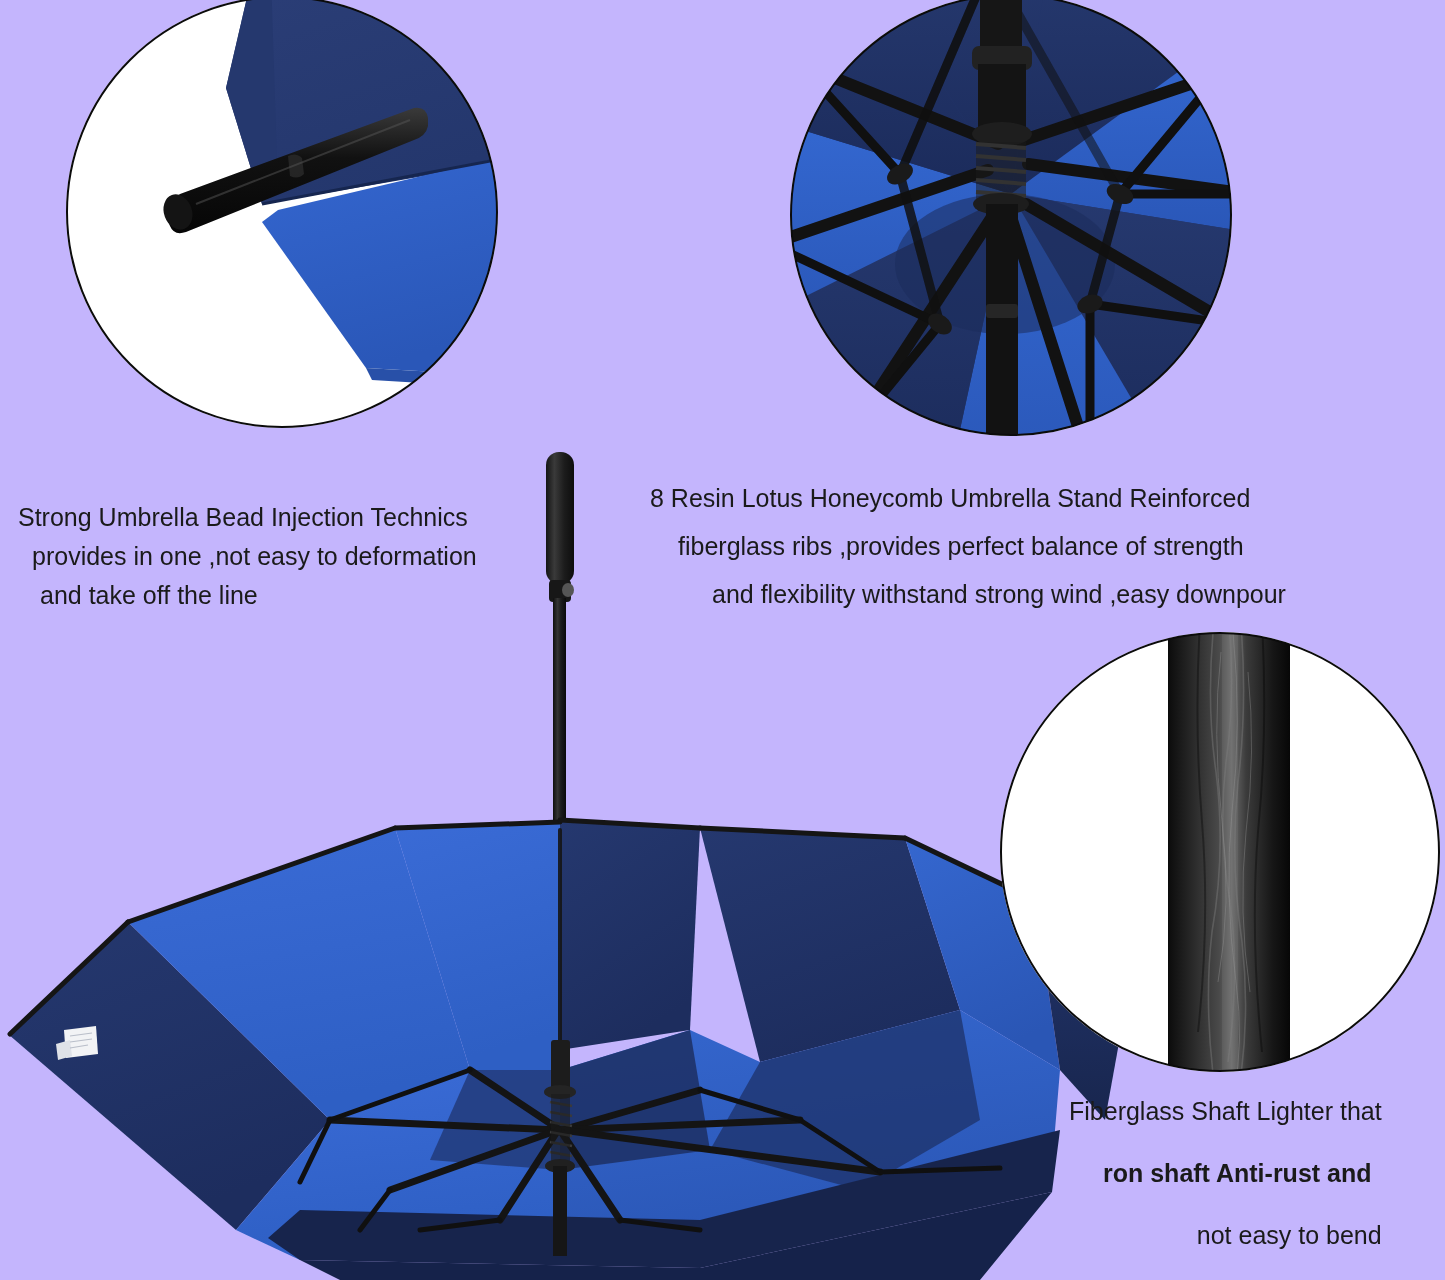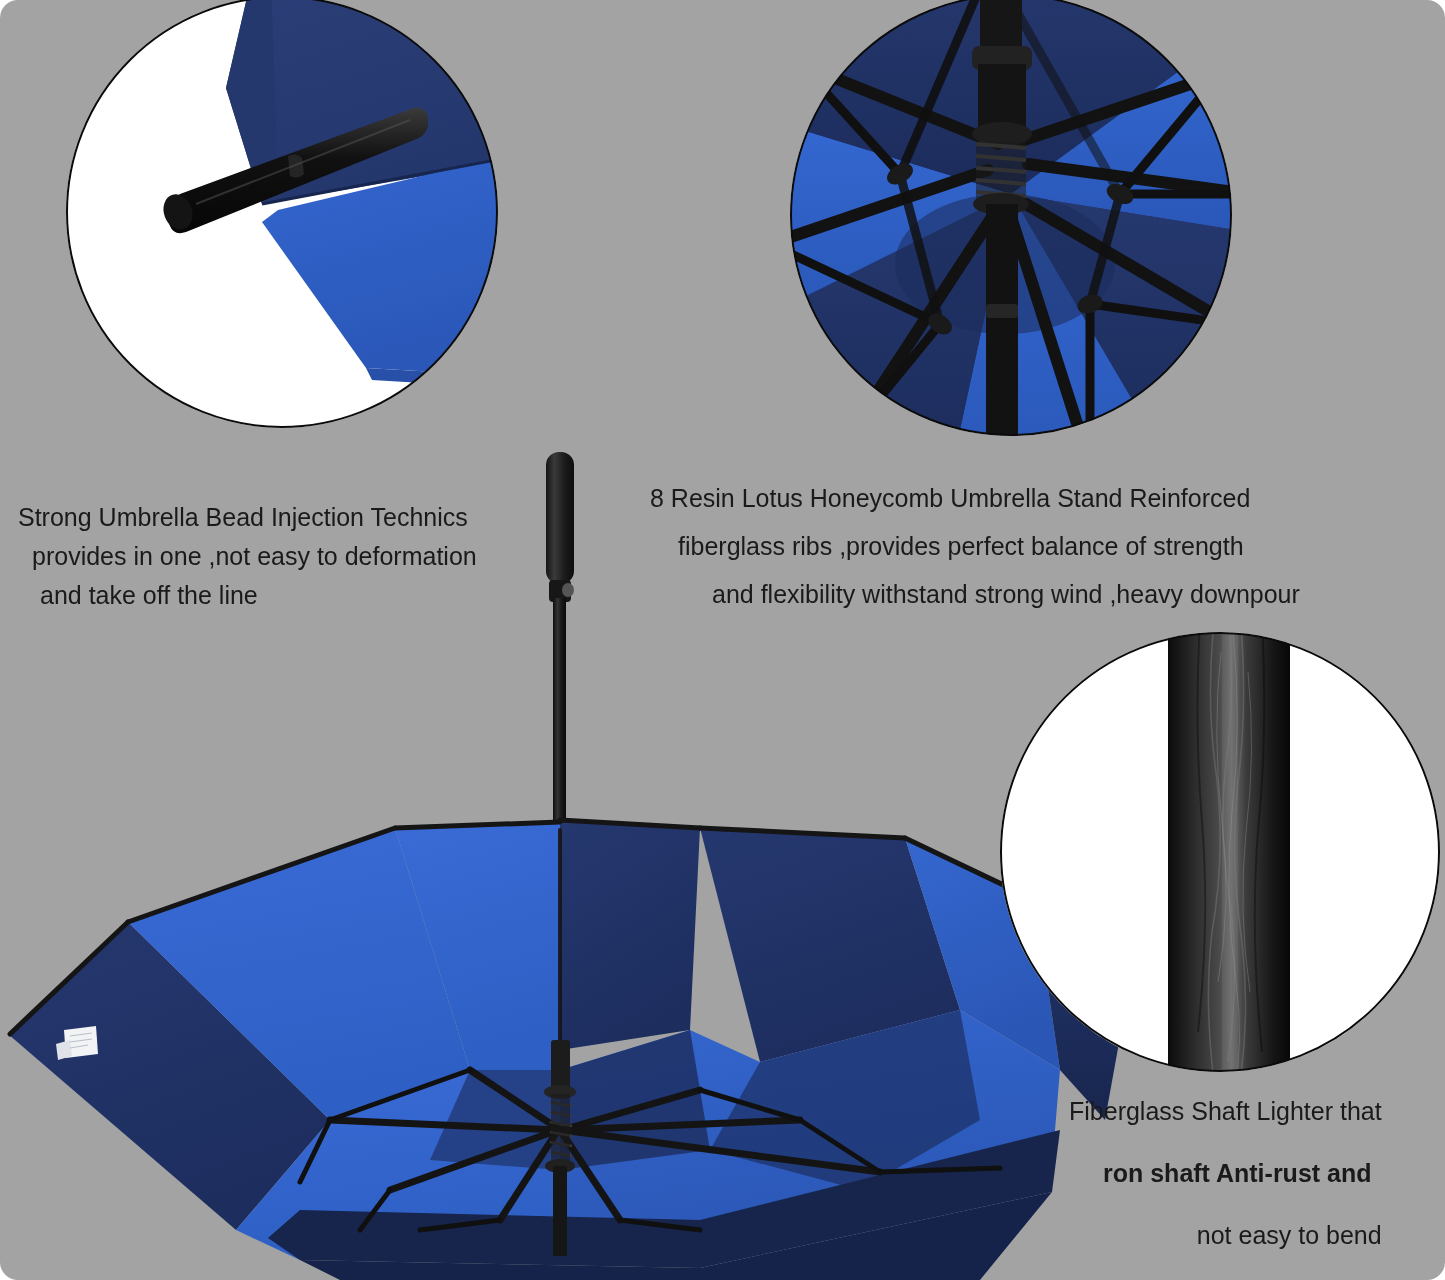--- a/index.html
+++ b/index.html
@@ -8,23 +8,22 @@
     padding: 0;
     background: #ffffff;
   }
   body {
     font-family: "Liberation Sans", sans-serif;
   }
   #page {
     position: relative;
     width: 1445px;
     height: 1280px;
-    background: #a3a3a3;
+    background: #c4b5fd;
     overflow: hidden;
-    border-radius: 18px;
   }
 
   
   .caption {
     position: absolute;
     color: #1a1a1a;
     font-family: "Liberation Sans", sans-serif;
     font-weight: 400;
     white-space: nowrap;
   }
@@ -414,21 +413,21 @@
 
   <div class="caption" id="caption-bead">
     <div class="l1">Strong Umbrella Bead Injection Technics</div>
     <div class="l2">provides in one ,not easy to deformation</div>
     <div class="l3">and take off the line</div>
   </div>
 
   <div class="caption" id="caption-ribs">
     <div class="l1">8 Resin Lotus Honeycomb Umbrella Stand Reinforced</div>
     <div class="l2">fiberglass ribs ,provides perfect balance of strength</div>
-    <div class="l3">and flexibility withstand strong wind ,heavy downpour</div>
+    <div class="l3">and flexibility withstand strong wind ,easy downpour</div>
   </div>
 
   <div class="caption" id="caption-shaft">
     <div class="l1">Fiberglass Shaft Lighter that</div>
     <div class="l2">ron shaft Anti-rust and</div>
     <div class="l3">not easy to bend</div>
   </div>
 
 </div>
 

